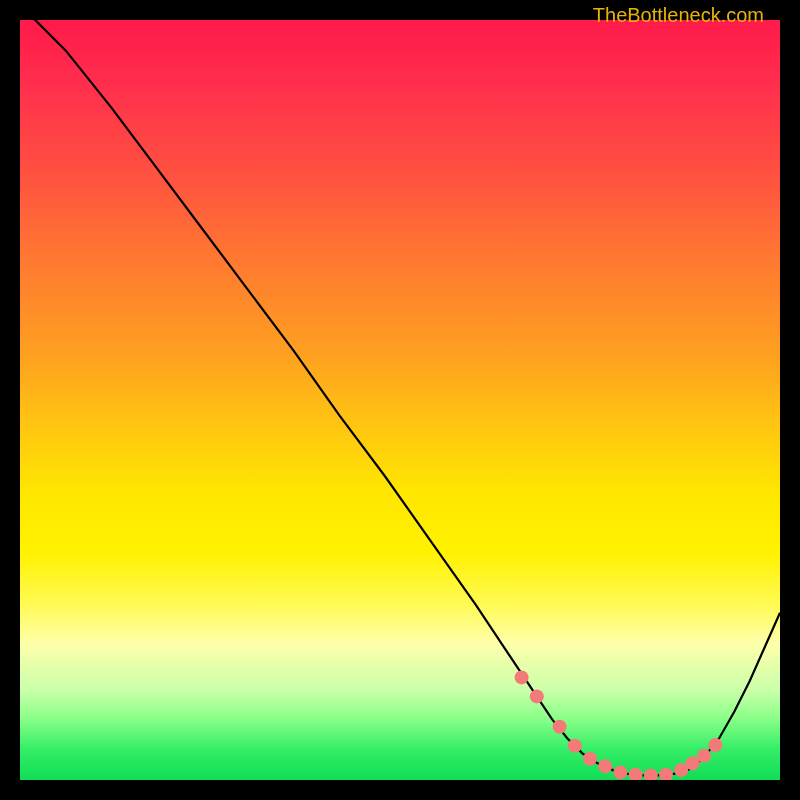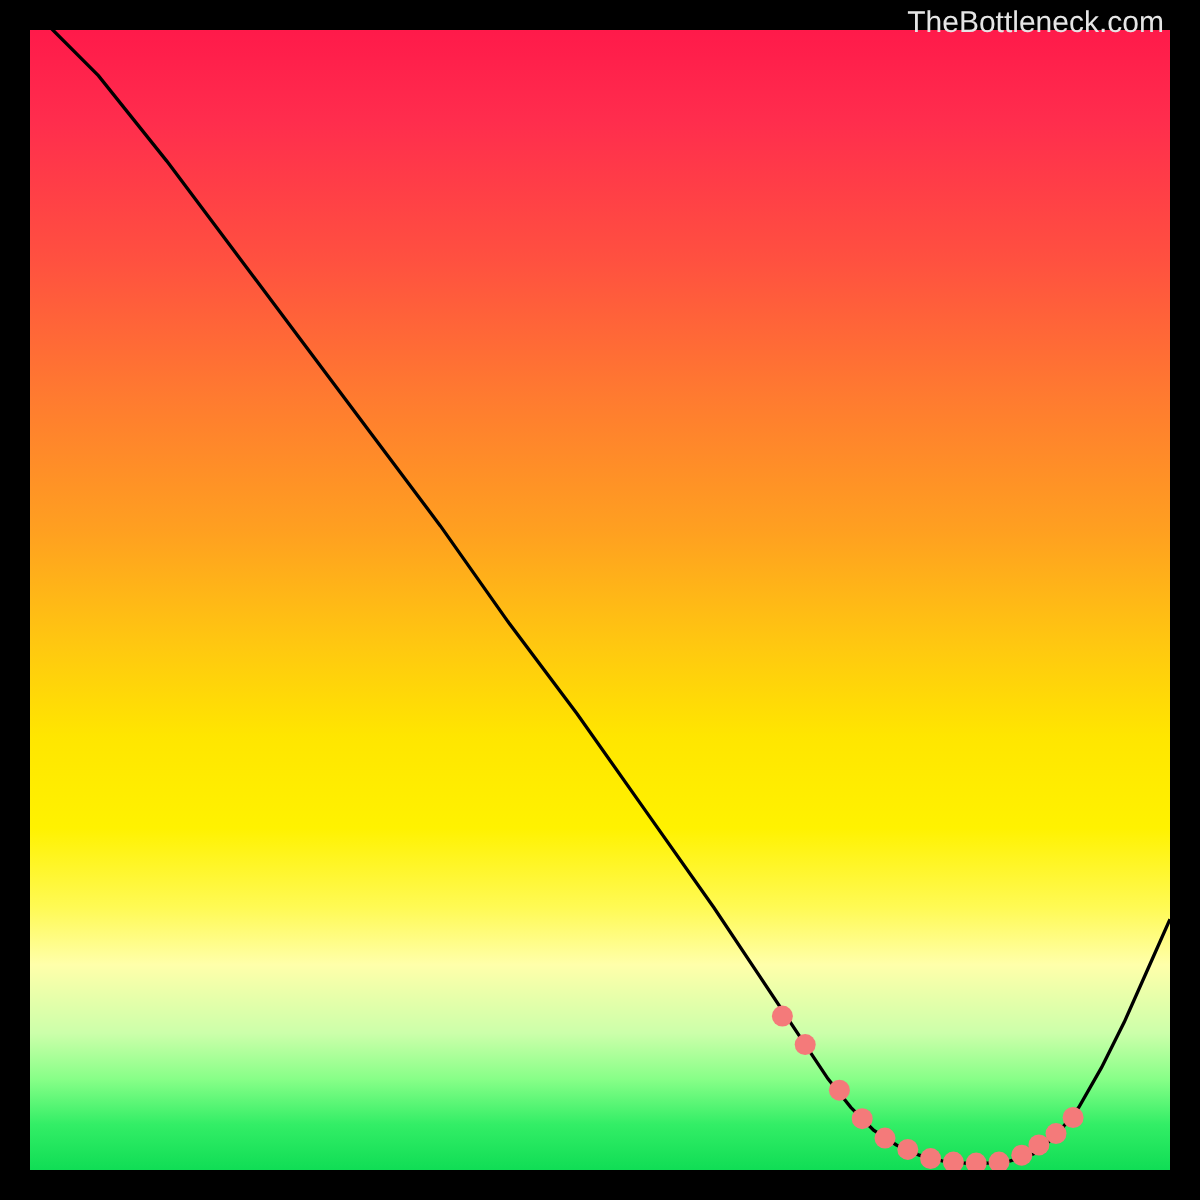--- a/index.html
+++ b/index.html
@@ -6,22 +6,22 @@
   body {
     width: 800px;
     height: 800px;
     background: #000;
     position: relative;
     font-family: Arial, sans-serif;
   }
   .watermark {
     position: absolute;
     top: 4px;
-    right: 24px;
-    color: #e5e5e5;
+    right: 36px;
+    color: #eab308;
     font-size: 20px;
     z-index: 10;
   }
   .plot-area {
     position: absolute;
     left: 20px;
     top: 20px;
     width: 760px;
     height: 760px;
     overflow: hidden;

